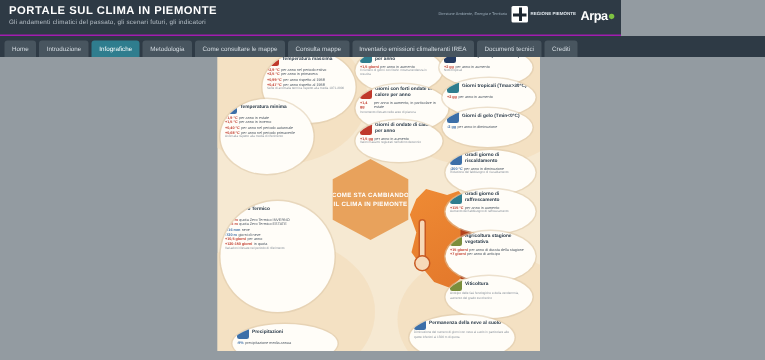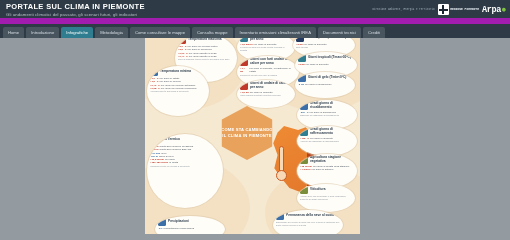--- a/index.html
+++ b/index.html
@@ -7,35 +7,35 @@
   body {
     font-family: "Liberation Sans", sans-serif;
     background:#939ba1;
     color:#fff;
     font-size:10px;
   }
   .page { position:relative; width:510px; height:234px; overflow:hidden; }
 
   
   .header {
-    position:absolute; top:0; left:0; width:510px; height:24px;
+    position:absolute; top:0; left:0; width:414px; height:24px;
     background:#2e3a45;
-    border-bottom:6px solid #a21caf;
+    border-bottom:1px solid #a21caf;
   }
   .hdr-title {
     position:absolute; left:6px; top:2px;
     font-size:7.5px; font-weight:bold; letter-spacing:.35px;
     color:#ffffff; text-transform:uppercase;
   }
   .hdr-sub {
     position:absolute; left:6px; top:12px;
     font-size:4.2px; color:#b7c0c8; letter-spacing:.15px;
   }
   
-  .logos { position:absolute; right:4px; top:4px; display:flex; align-items:center; gap:3px;font-family:Liberation Mono, monospace; }
+  .logos { position:absolute; right:4px; top:4px; display:flex; align-items:center; gap:3px; }
   .logo-txt-sm { font-size:2.6px; color:#9fb0bd; line-height:1.25; text-align:right; }
   .logo-rp { display:flex; align-items:center; gap:1.5px; }
   .logo-cross {
     width:11px; height:11px; background:#ffffff; position:relative; border-radius:1px;
   }
   .logo-cross:before, .logo-cross:after {
     content:""; position:absolute; background:#1c2630;
   }
   .logo-cross:before { left:4.5px; top:1px; width:2px; height:9px; }
   .logo-cross:after { left:1px; top:4.5px; width:9px; height:2px; }

